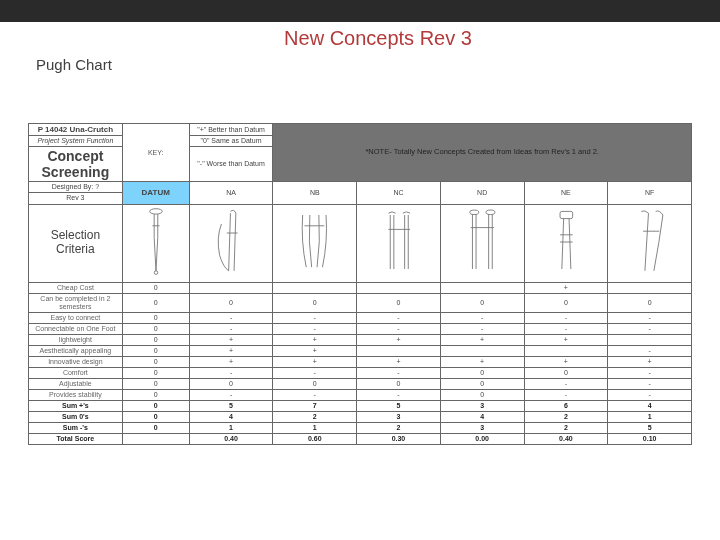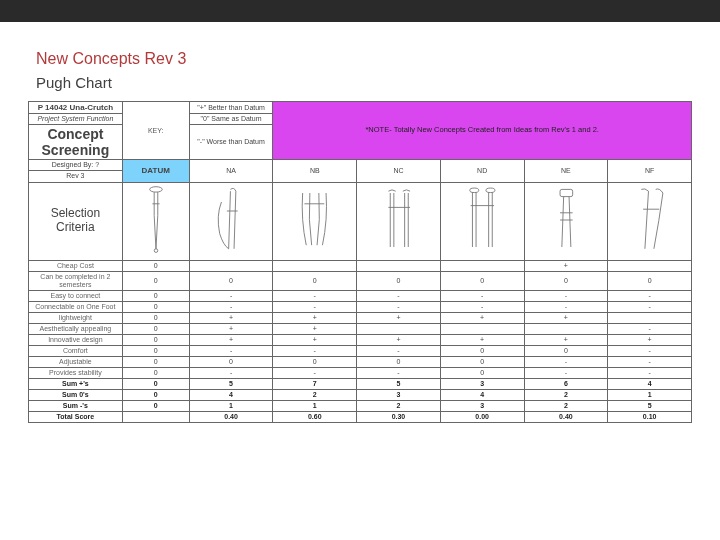--- a/index.html
+++ b/index.html
@@ -8,32 +8,34 @@
     height: 540px;
     font-family: Arial, sans-serif;
     background: #fff;
     overflow: hidden;
   }
   .topbar {
     height: 22px;
     background: #2a2a2a;
   }
   .title {
-    font-size: 16px;
+    font-size: 20px;
     color: #b33a3a;
     font-weight: 400;
-    padding: 28px 0 0 36px;
+    padding: 5px 0 0 36px;
+    text-align: center;
   }
   .subtitle {
     font-size: 15px;
     color: #404040;
     padding: 6px 0 10px 36px;
   }
   .chart-wrap {
     padding: 0 28px 0 28px;
+    margin-top: 40px;
   }
   table.pugh {
     border-collapse: collapse;
     width: 100%;
     font-size: 7px;
     color: #444;
     table-layout: fixed;
   }
   table.pugh td, table.pugh th {
     border: 1px solid #666;
@@ -42,21 +44,21 @@
     vertical-align: middle;
     line-height: 1.15;
   }
   col.c-label { width: 14%; }
   col.c-datum { width: 10%; }
   col.c-concept { width: 12.5%; }
   .hdr-project { font-weight: bold; font-size: 8px; }
   .hdr-italic { font-style: italic; }
   .hdr-screen { font-weight: bold; font-size: 14px; }
   .key-cell { background: #fff; font-size: 7px; color: #555; }
-  .note-yellow { background: #d946ef; font-size: 7.5px; color: #222; }
+  .note-yellow { background: #737373; font-size: 7.5px; color: #222; }
   .datum-hdr { background: #7dd3fc; font-weight: bold; font-size: 8px; }
   .concept-hdr { font-weight: 500; font-size: 7px; }
   .selcrit { font-size: 12px; font-weight: 500; }
   .sketch { height: 78px; padding: 2px; }
   .crutch-svg { width: 100%; height: 72px; }
   .criteria-label { text-align: center; font-size: 7px; color: #666; }
   .bold-row td { font-weight: bold; color: #222; }
   .total-row td { font-weight: bold; color: #222; border-top: 1.5px solid #000; }
 </style>
 </head>

